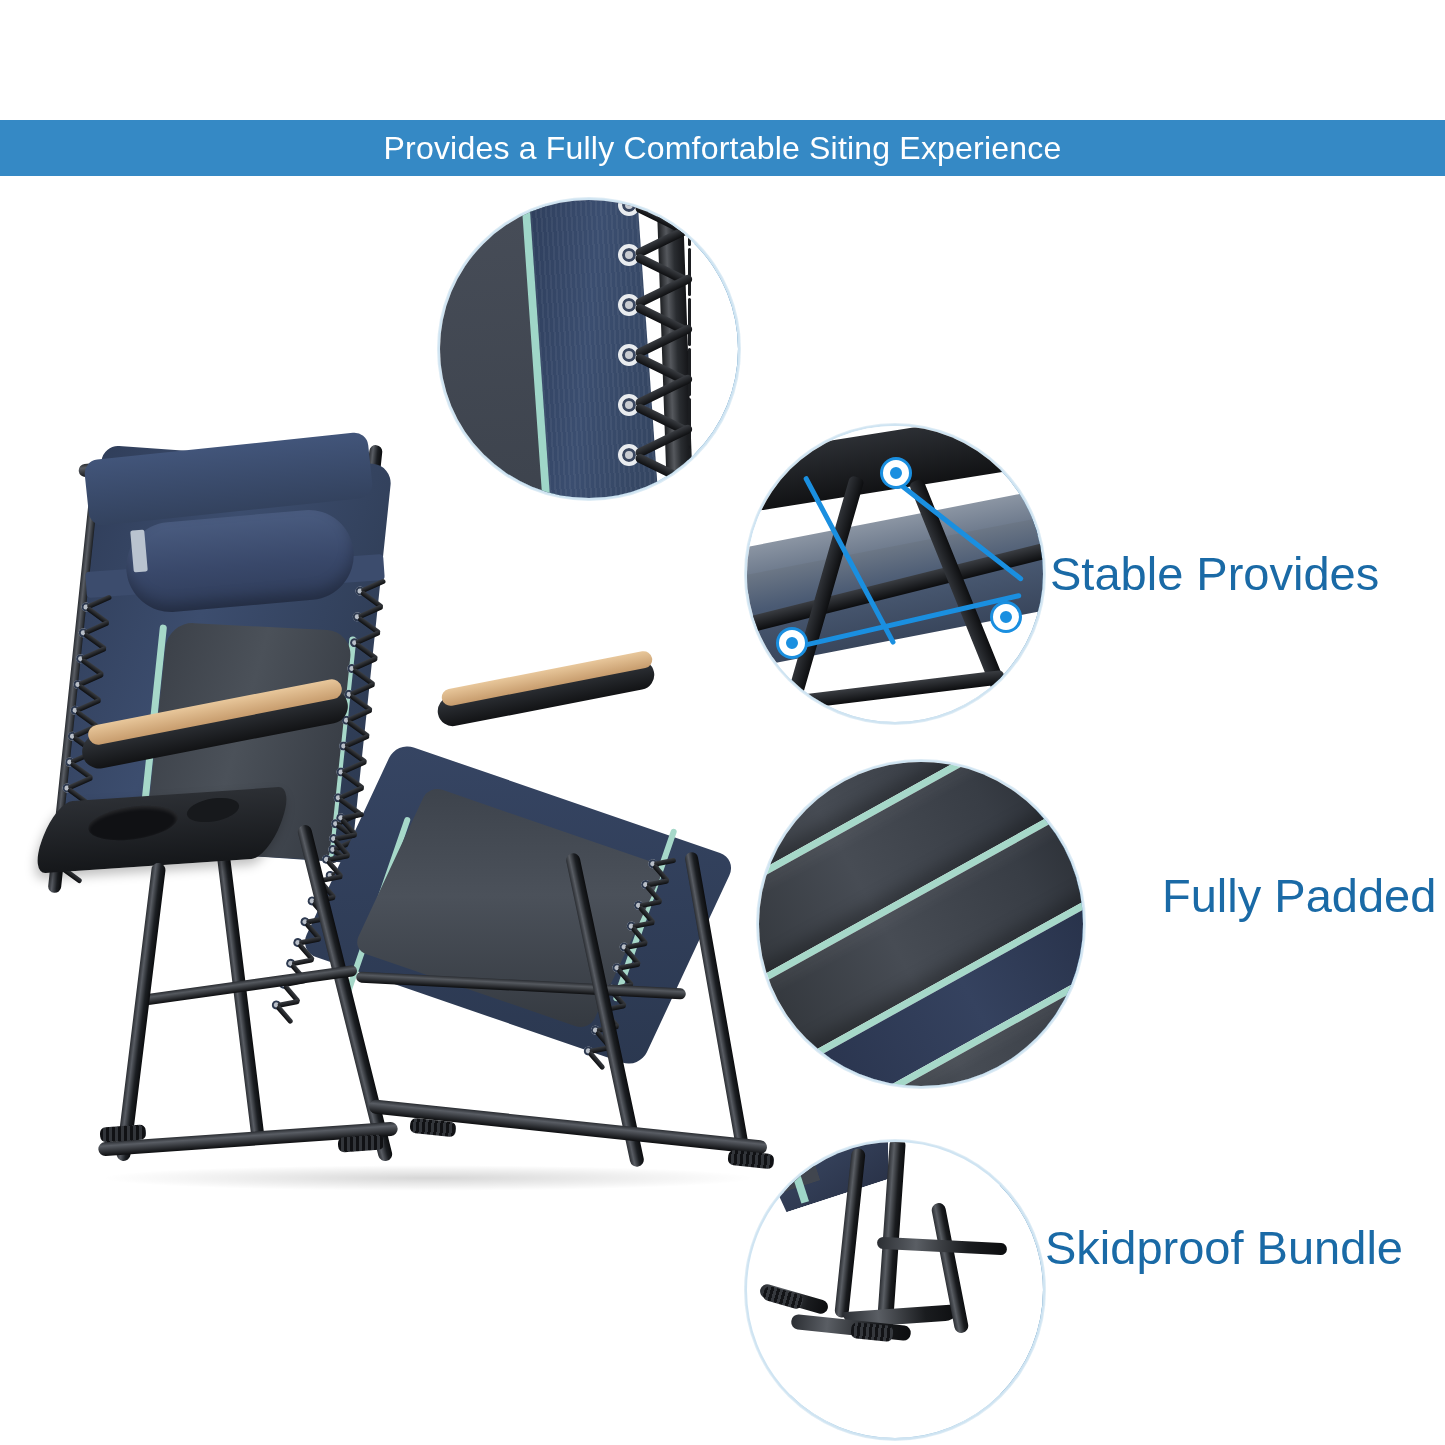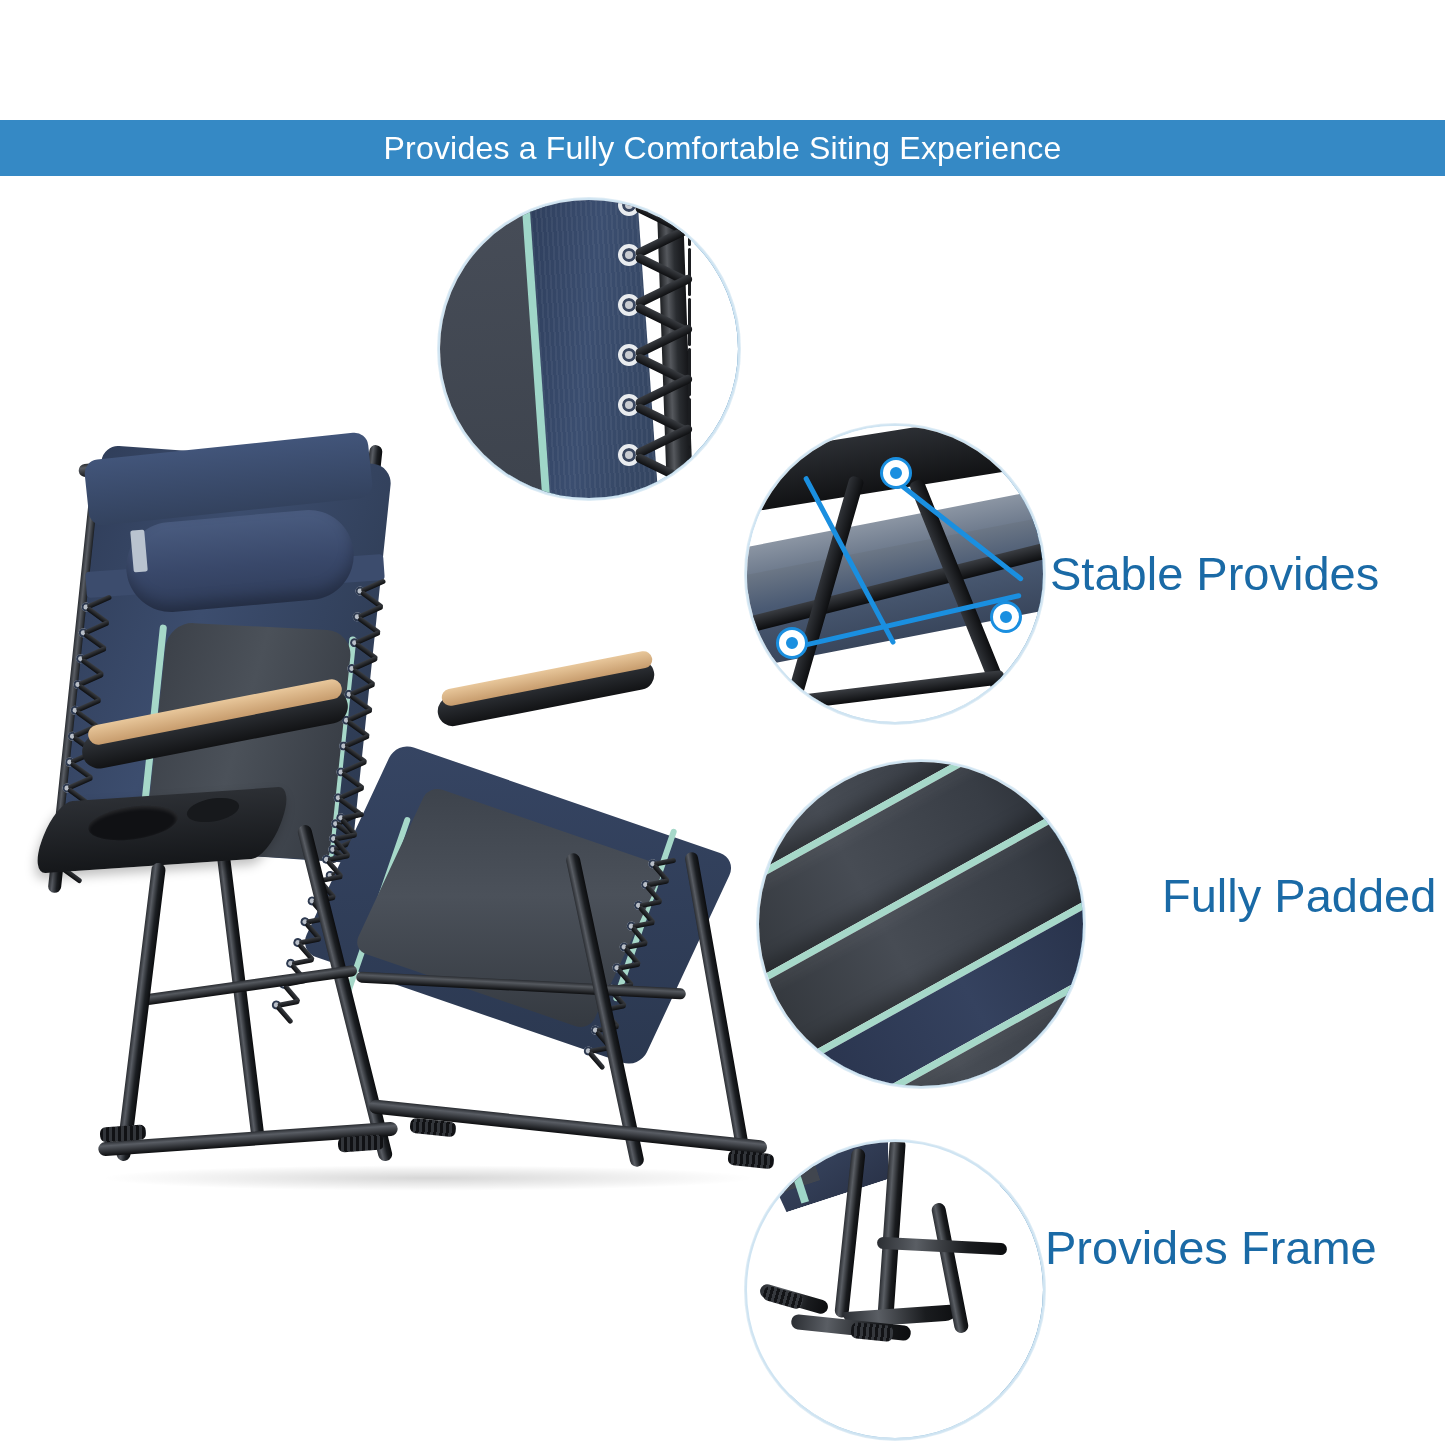--- a/index.html
+++ b/index.html
@@ -607,15 +607,15 @@
       <div class="c4-tube" style="left:136px;top:-4px; width:16px; height:200px; transform:rotate(4deg);"></div>
       <div class="c4-tube" style="left:96px; top:166px;width:118px;height:16px; transform:rotate(-4deg); border-radius:0 0 30px 30px;"></div>
       <div class="c4-tube" style="left:196px;top:60px; width:14px; height:132px; transform:rotate(-11deg);"></div>
       <div class="c4-tube" style="left:130px;top:98px; width:130px;height:12px; transform:rotate(3deg);"></div>
       <div class="c4-tube" style="left:12px; top:150px;width:70px; height:14px; transform:rotate(16deg);"></div>
       <div class="c4-tube" style="left:44px; top:178px;width:120px;height:15px; transform:rotate(6deg);"></div>
       <div class="skid" style="left:16px; top:148px; width:40px; height:15px; transform:rotate(16deg);"></div>
       <div class="skid" style="left:104px;top:182px; width:42px; height:16px; transform:rotate(6deg);"></div>
     </div>
   </div>
-  <div class="label" id="lbl4">Provides Frame</div>
+  <div class="label" id="lbl4">Skidproof Bundle</div>
 
 </div>
 
 </body></html>

